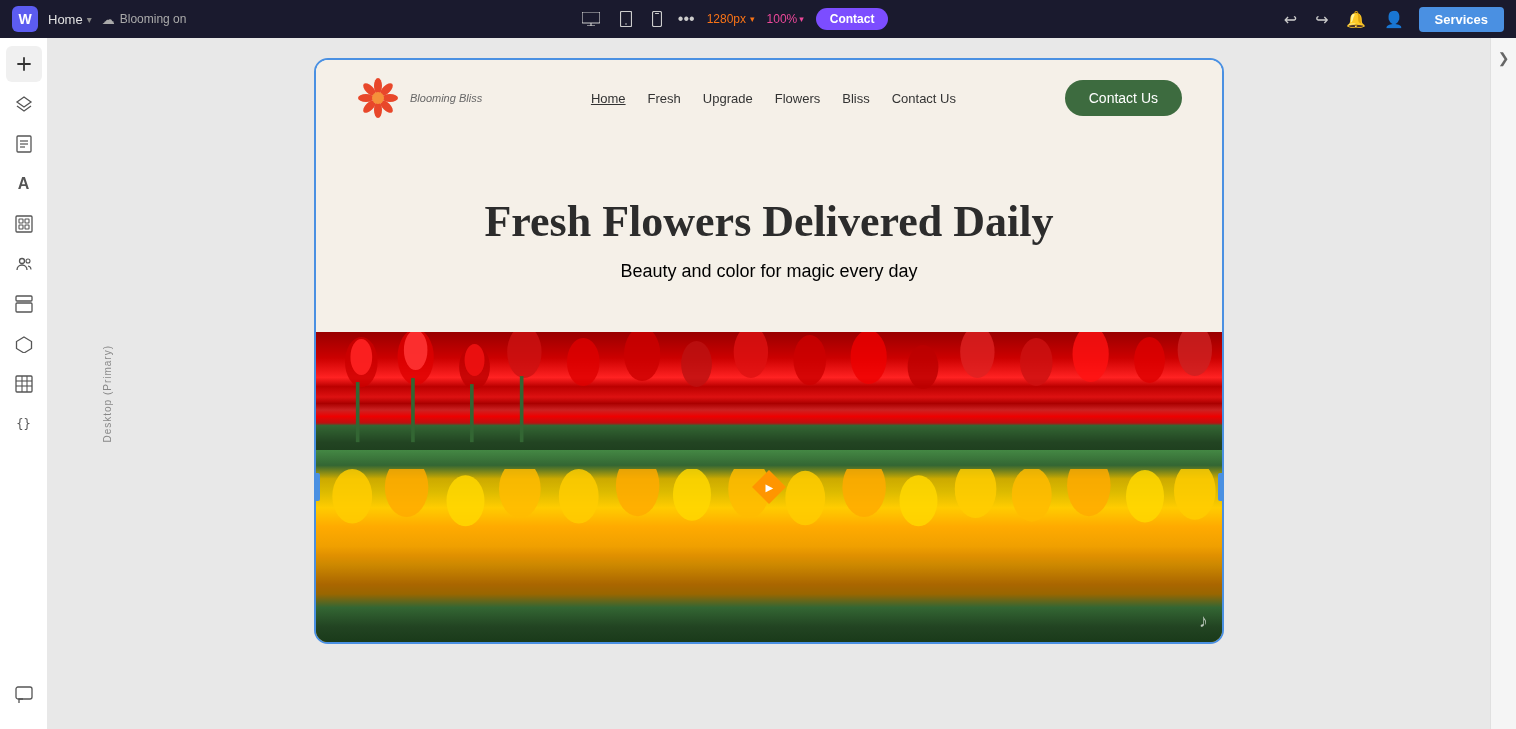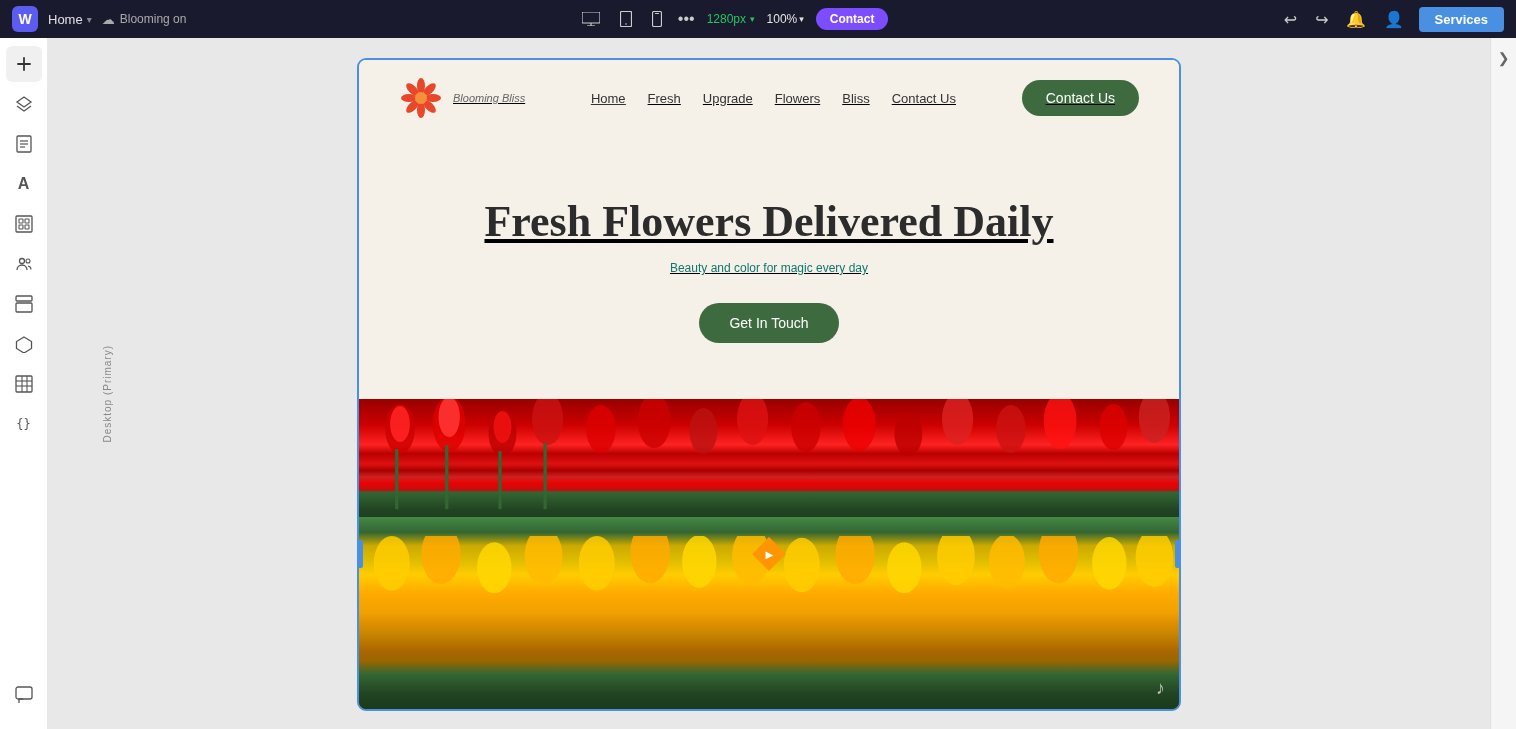--- a/index.html
+++ b/index.html
@@ -62,27 +62,27 @@
     .topbar-icon-btn {
       color: #ccc;
       background: none;
       border: none;
       cursor: pointer;
       font-size: 16px;
       padding: 4px;
       display: flex; align-items: center;
     }
     .viewport-size {
-      color: #22c55e;
+      color: #f97316;
       font-size: 12px;
       display: flex; align-items: center; gap: 4px;
       cursor: pointer;
     }
     .zoom-control {
-      color: #e5e5e5;
+      color: #ec4899;
       font-size: 12px;
       display: flex; align-items: center; gap: 2px;
       cursor: pointer;
     }
     .upgrade-btn {
       background: #7c4dff;
       color: white;
       border: none;
       border-radius: 16px;
       padding: 4px 14px;
@@ -173,28 +173,27 @@
       writing-mode: vertical-rl;
       text-orientation: mixed;
       transform: rotate(180deg);
       font-size: 10px;
       color: #888;
       letter-spacing: 1px;
     }
 
     
     .website-frame {
-      width: 824px;
+      width: 910px;
       background: #fff;
       border: 2px solid #4a90e2;
-      border-radius: 9px;
+      border-radius: 14px;
       overflow: hidden;
       flex-shrink: 0;
       position: relative;
-      text-decoration: underline;
     }
 
     
     .site-header {
       background: #f5f0e8;
       padding: 16px 40px;
       display: flex;
       align-items: center;
       justify-content: space-between;
       border-bottom: none;
@@ -224,33 +223,33 @@
       border: none;
       border-radius: 24px;
       padding: 10px 24px;
       font-size: 14px;
       cursor: pointer;
     }
 
     
     .site-hero {
       background: #f5f0e8;
-      padding: 60px 40px 56px;
+      padding: 60px 40px 22px;
       text-align: center;
     }
     .hero-title {
       font-size: 44px;
       font-weight: 700;
       color: #2c2c2c;
       margin-bottom: 14px;
       font-family: Georgia, serif;
     }
     .hero-subtitle {
-      font-size: 12px;
-      color: #0f766e;
+      font-size: 18px;
+      color: #000000;
       margin-bottom: 28px;
     }
     .get-in-touch-btn {
       background: #3d6b3f;
       color: white;
       border: none;
       border-radius: 28px;
       padding: 12px 30px;
       font-size: 14px;
       cursor: pointer;
@@ -546,21 +545,20 @@
           <a class="nav-link">Bliss</a>
           <a class="nav-link">Contact Us</a>
         </nav>
 
         <button class="contact-us-btn">Contact Us</button>
       </div>
 
       <div class="site-hero">
         <h1 class="hero-title">Fresh Flowers Delivered Daily</h1>
         <p class="hero-subtitle">Beauty and color for magic every day</p>
-        <button class="get-in-touch-btn">Get In Touch</button>
       </div>
 
       <div class="site-flower-image">
 
         <div class="flower-bg"></div>
 
         <div style="position:absolute;top:0;left:0;right:0;height:42%;overflow:hidden;">
           <div style="
             width:100%; height:100%;
             background: linear-gradient(180deg, 

